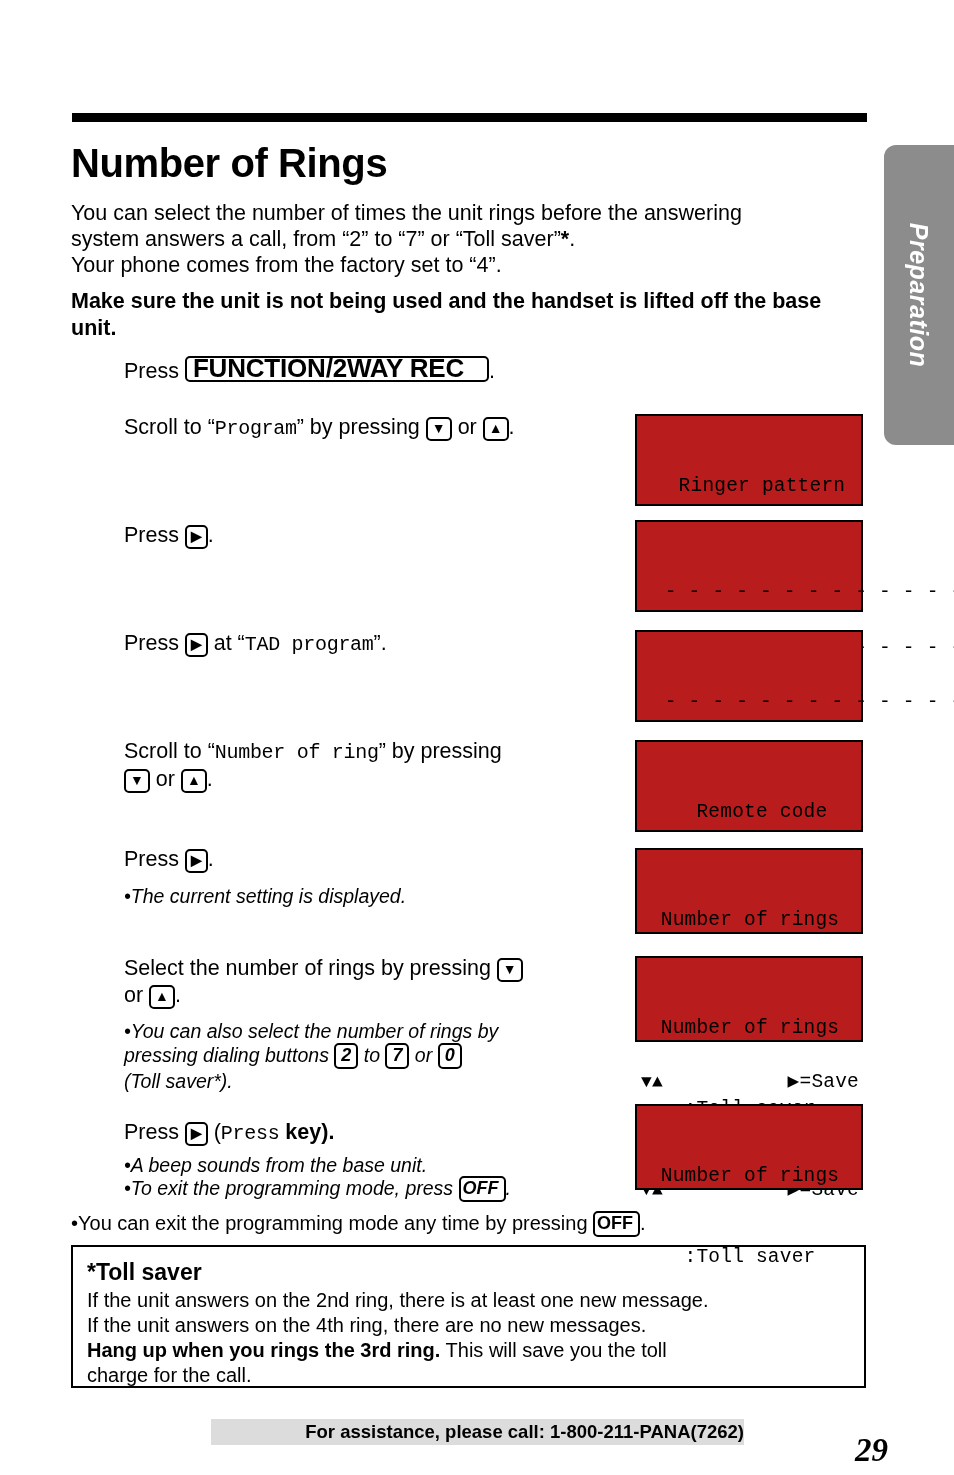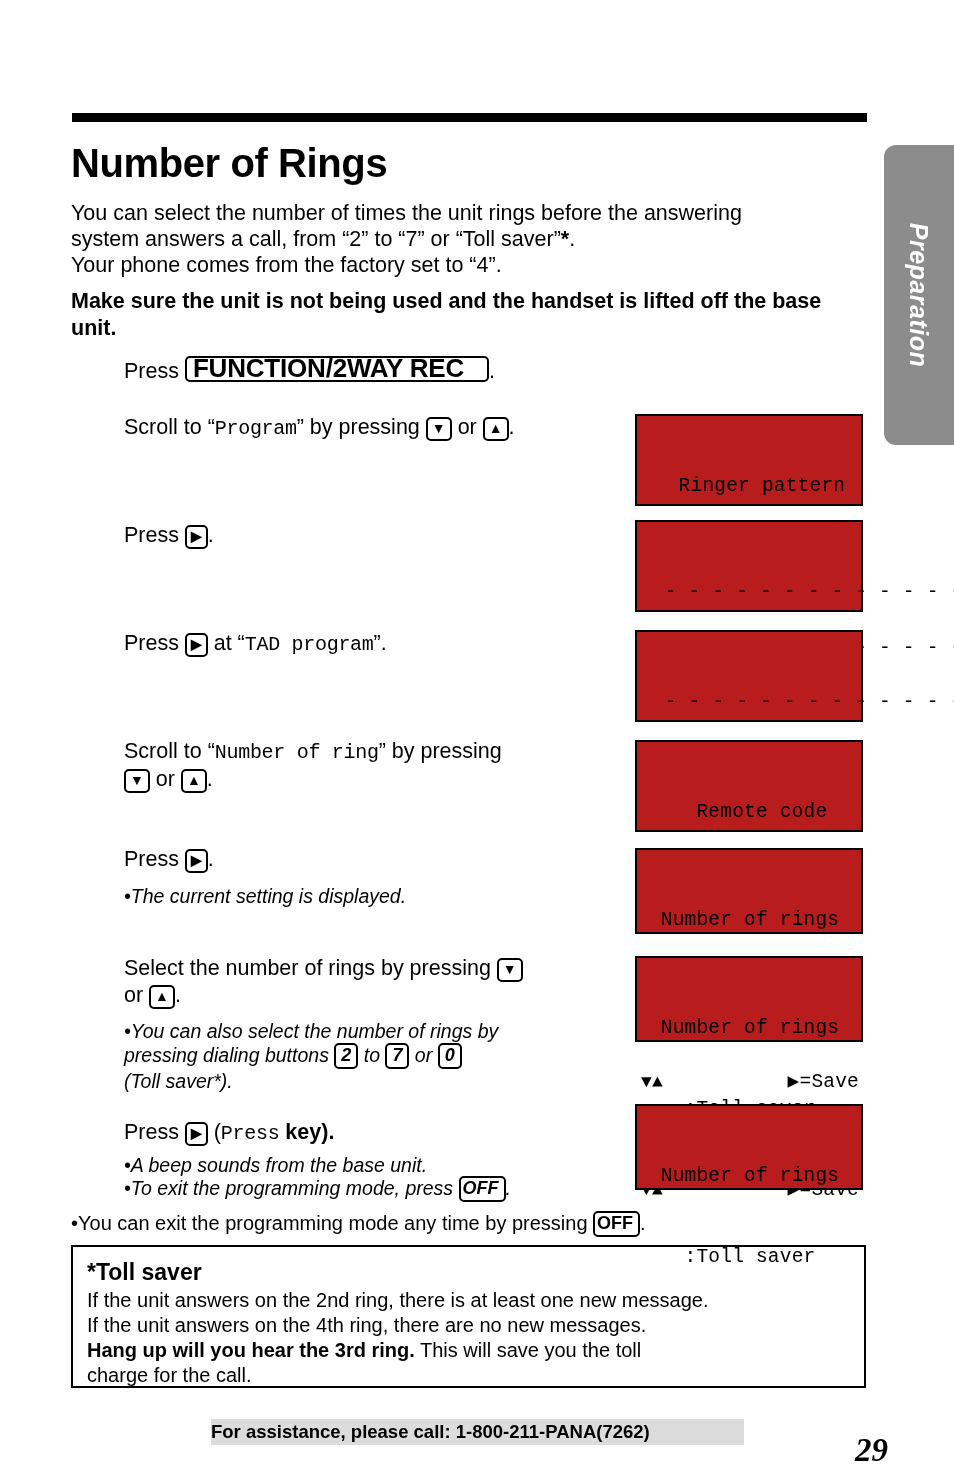--- a/index.html
+++ b/index.html
@@ -198,21 +198,21 @@
   .toll-line b { font-weight: bold; }
 
   
   .footer-bar {
     position: absolute;
     left: 211px;
     top: 1419px;
     width: 533px;
     height: 26px;
     background: #dcdcdc;
-    text-align: left;
+    text-align: right;
     font-size: 18.5px;
     font-weight: bold;
     line-height: 26px;
   }
   .page-num {
     position: absolute;
     left: 855px;
     top: 1412px;
     font-family: Liberation Serif, serif;
     font-style: italic;
@@ -336,20 +336,20 @@
   </div>
 
   <div class="exit-note">
     <span>•You can exit the programming mode any time by pressing </span><span class="key">OFF</span><span>.</span>
   </div>
 
   <div class="toll-box">
     <div class="toll-title">*Toll saver</div>
     <div class="toll-line">If the unit answers on the 2nd ring, there is at least one new message.</div>
     <div class="toll-line">If the unit answers on the 4th ring, there are no new messages.</div>
-    <div class="toll-line"><b>Hang up will you hear the 3rd ring.</b><span> This will save you the toll</span></div>
+    <div class="toll-line"><b>Hang up when you rings the 3rd ring.</b><span> This will save you the toll</span></div>
     <div class="toll-line">charge for the call.</div>
   </div>
 
   <div class="footer-bar">For assistance, please call: 1-800-211-PANA(7262)</div>
   <div class="page-num">29</div>
 
 </div>
 
 </body></html>

